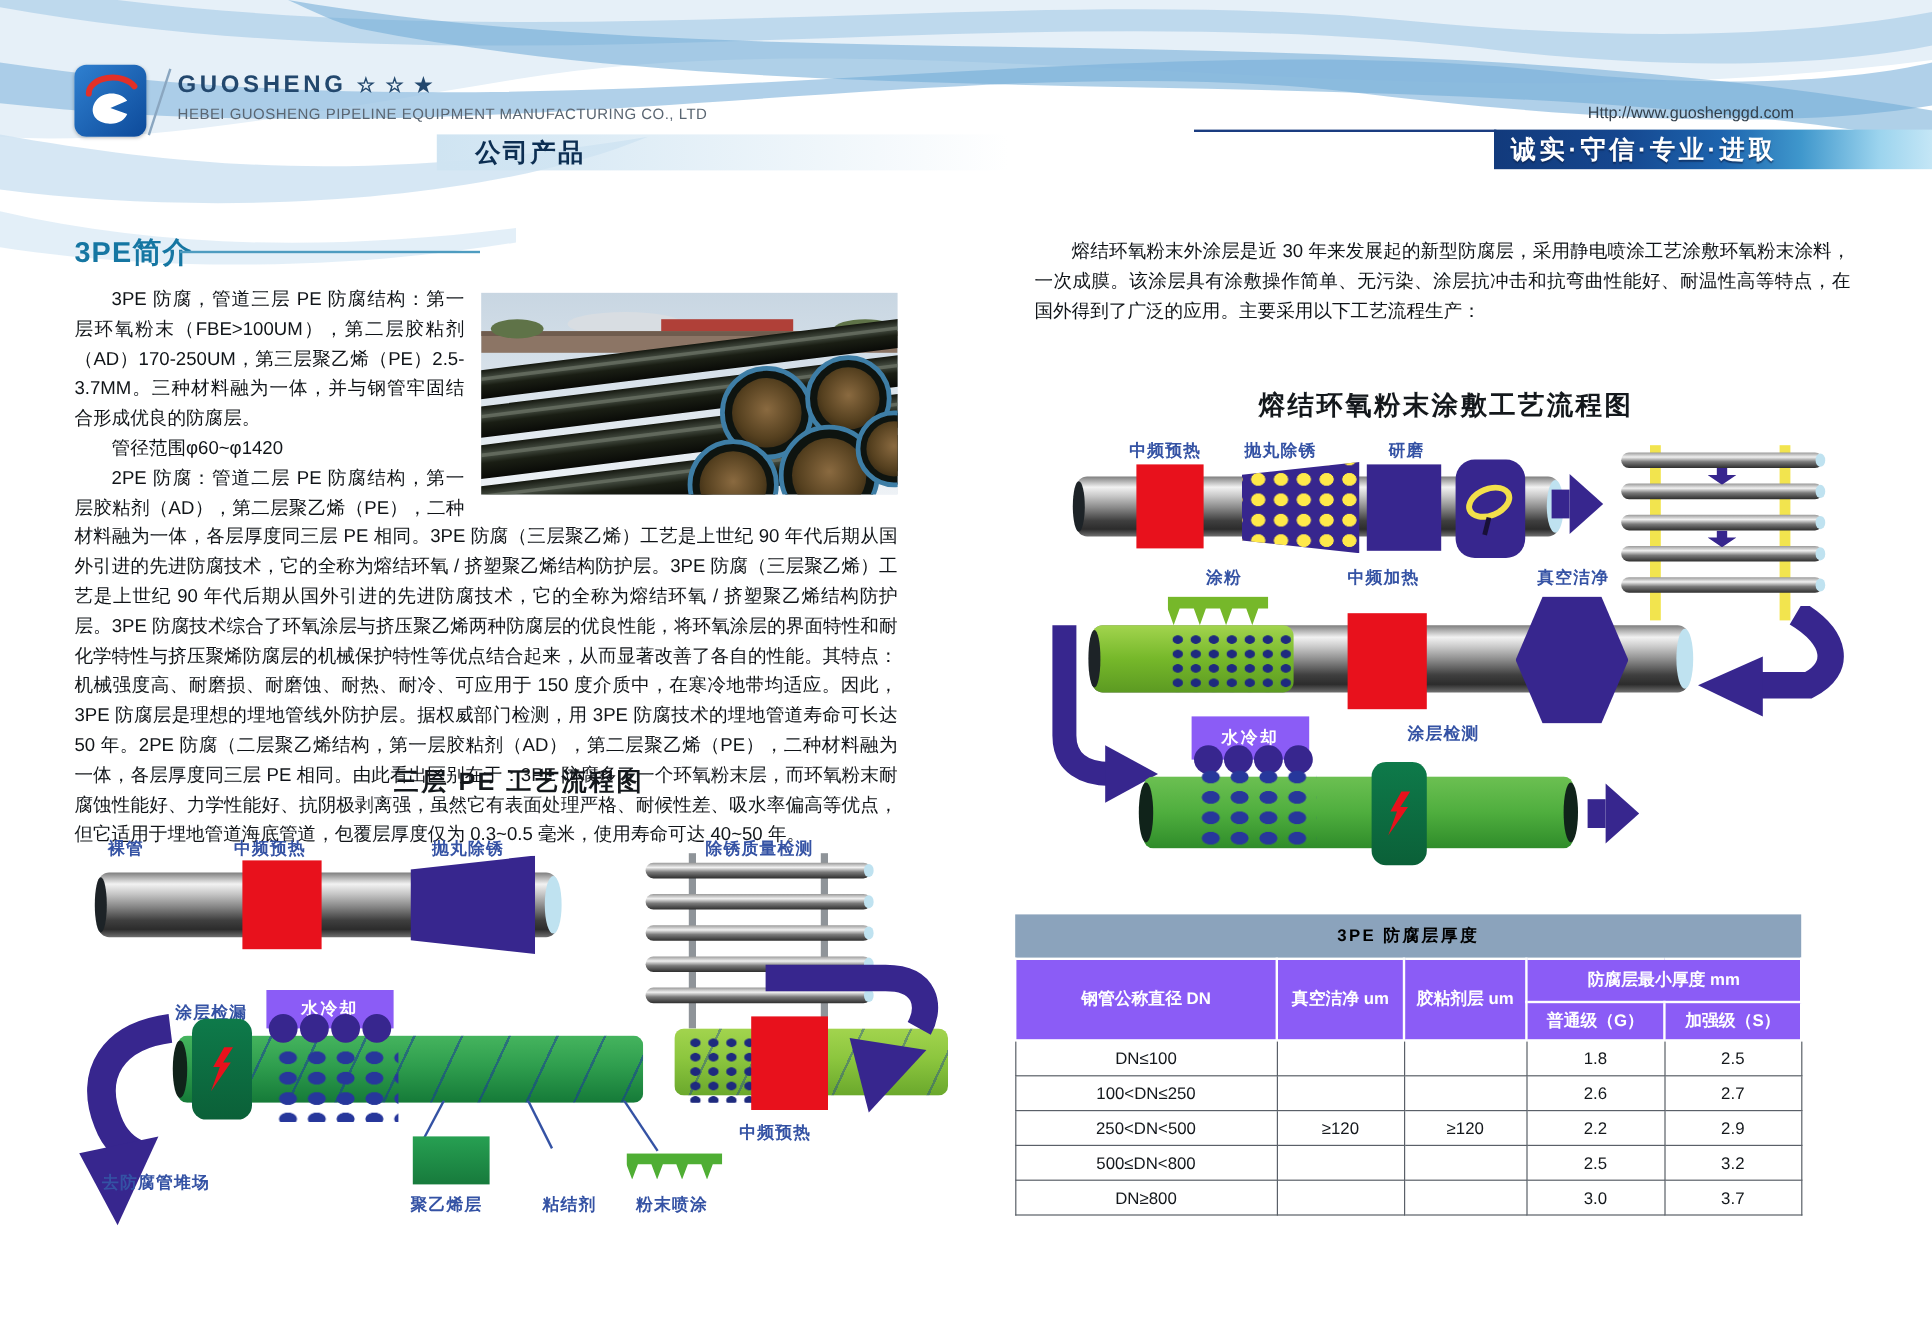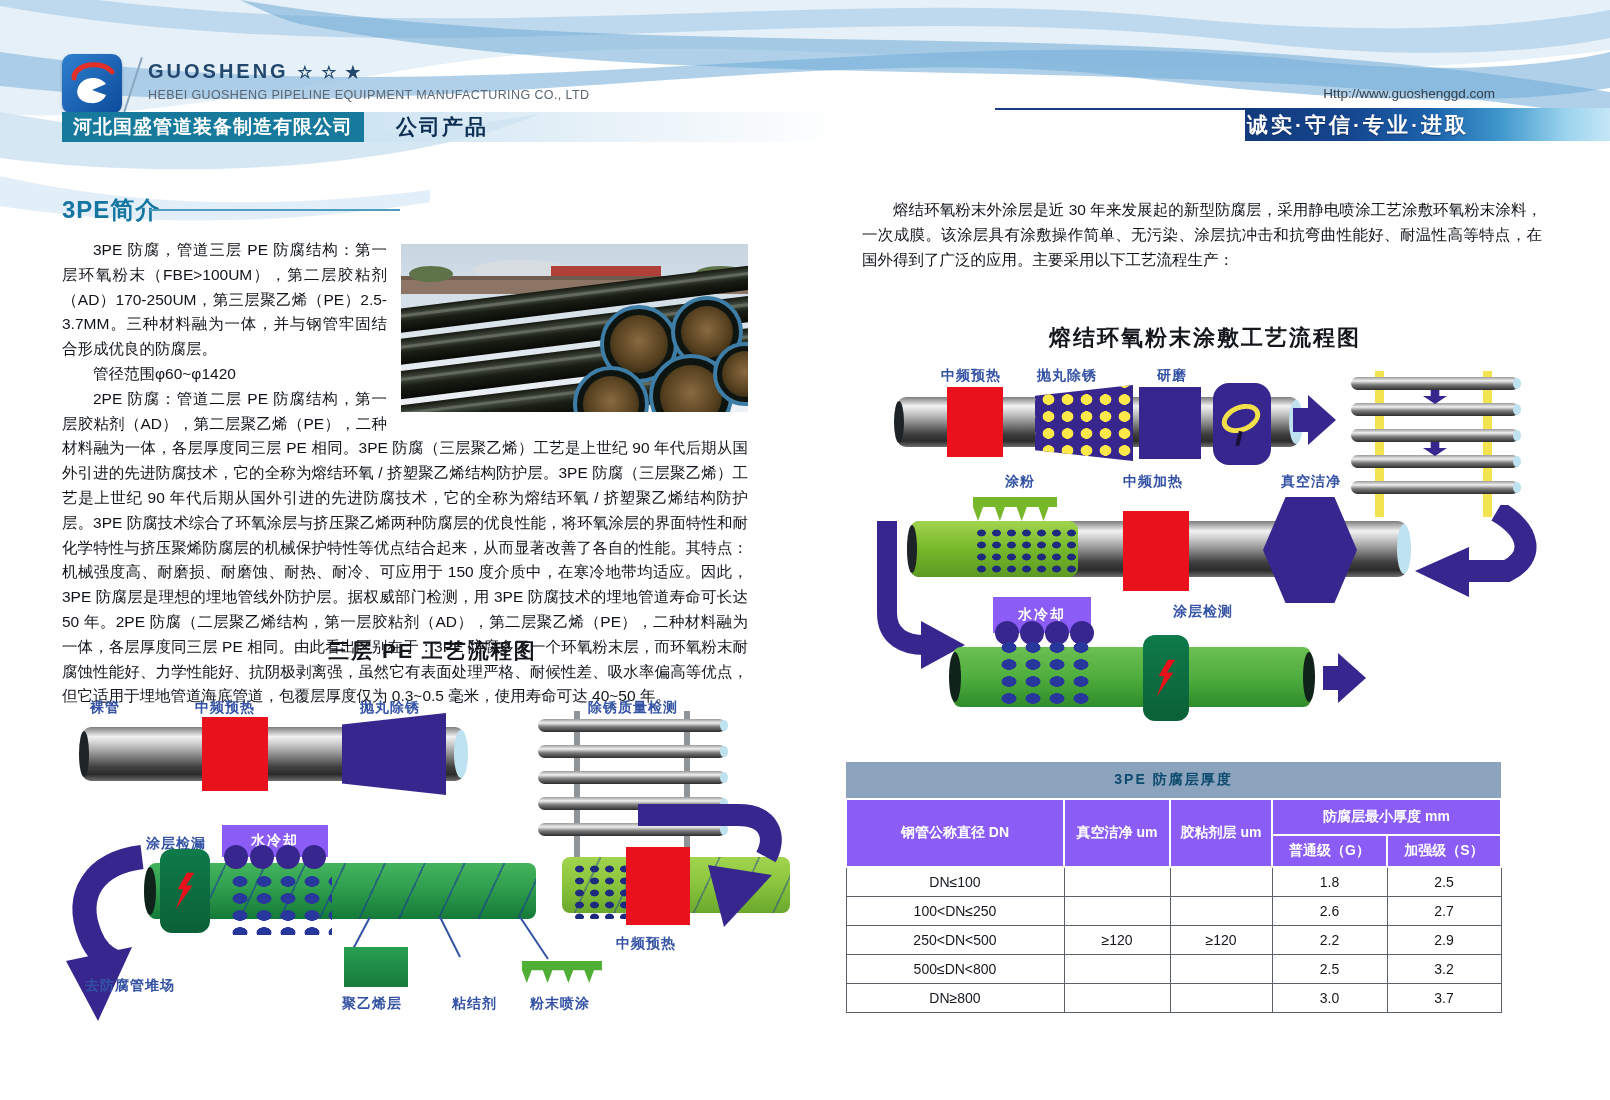--- a/index.html
+++ b/index.html
@@ -17,21 +17,21 @@
   .teal-band{left:62px;top:112px;width:302px;height:30px;background:#17799c;z-index:3;
              color:#fff;font-weight:bold;font-size:19px;display:flex;align-items:center;justify-content:center;letter-spacing:1px;}
   .prod-band{left:364px;top:112px;width:560px;height:30px;z-index:2;
              background:linear-gradient(90deg,#cfe4f2 0%,rgba(207,228,242,0) 85%);}
   .prod-label{left:396px;top:112px;height:30px;z-index:3;display:flex;align-items:center;
               font-weight:bold;font-size:21px;color:#0c2e52;letter-spacing:2px;}
   .url-line{left:1140px;top:86px;width:355px;text-align:right;z-index:3;font-size:13.5px;color:#33404c;}
   .rule-left-of-banner{left:995px;top:108px;width:252px;height:2px;background:#1a3c80;z-index:3;}
   .slogan-band{left:1245px;top:108px;width:365px;height:33px;z-index:3;
                background:linear-gradient(90deg,#123a7c 0%,#15468e 28%,#1d64ae 52%,#3f97cc 70%,#9cd4ee 88%,#c4e6f6 100%);
-               display:flex;align-items:center;padding-left:2px;box-sizing:border-box;}
+               display:flex;align-items:center;padding-left:14px;box-sizing:border-box;}
   .slogan-text{font-weight:bold;font-size:21px;color:#fff;letter-spacing:3px;
                text-shadow:0 1px 1px rgba(10,30,70,.6);}
   
   .sec-title{left:62px;top:194px;z-index:2;font-weight:bold;font-size:24px;color:#1576a2;letter-spacing:1px;}
   .sec-rule{left:150px;top:209px;width:250px;height:2px;background:#4e9cc0;z-index:2;}
   .body-text{left:62px;top:238px;width:686px;z-index:2;font-size:15.5px;line-height:1.6;
              text-align:justify;color:#101418;}
   .body-text p{margin:0;text-indent:2em;}
   .photo{float:right;width:347px;height:168px;margin:6px 0 10px 14px;background:#dfe7ee;}
   
@@ -71,21 +71,21 @@
   .dnArrow{position:absolute;background:#37268e;
            clip-path:polygon(32% 0,68% 0,68% 42%,100% 42%,50% 100%,0 42%,32% 42%);}
   .vbar{position:absolute;}
   .mag{position:absolute;width:30px;height:17px;border:5px solid #f2e04a;border-radius:50%;transform:rotate(-22deg);}
   .mag-handle{position:absolute;width:4px;height:15px;background:#181038;transform:rotate(14deg);}
   .swatch{position:absolute;background:linear-gradient(180deg,#27a052,#177a3c);}
   
   .tbl-wrap{left:845px;top:762px;width:655px;z-index:2;}
   table.th3pe{width:100%;border-collapse:collapse;table-layout:fixed;}
   table.th3pe th,table.th3pe td{font-size:14px;text-align:center;padding:0;}
-  .t-title{background:#8ba3bc;color:#0c4a6e;font-size:16px;font-weight:bold;height:36px;letter-spacing:2px;border:none;}
+  .t-title{background:#8ba3bc;color:#000000;font-size:16px;font-weight:bold;height:36px;letter-spacing:2px;border:none;}
   .t-head th{background:#8b5cf6;color:#fff;border:2px solid #ffffff;font-weight:bold;font-size:14.5px;height:34px;}
   .t-head2 th{height:30px;}
   tbody.t-body td{background:#fff;border:1.4px solid #5a6068;height:28px;color:#14181c;}
   
   .z2{z-index:2;}
   svg{display:block;}
 </style>
 </head>
 <body>
 
@@ -106,21 +106,20 @@
       <path d="M44,30 C38,22 24,22 18,30 C12,38 16,48 28,49 C36,50 42,46 44,41 L30,36 Z" fill="#ffffff"></path>
     </svg>
   </div>
   <div class="abs logo-slash"></div>
   <div class="abs brand-line">
     <span>GUOSHENG</span>
     <span class="brand-stars">☆ ☆ ★</span>
   </div>
   <div class="abs company-en">HEBEI GUOSHENG PIPELINE EQUIPMENT MANUFACTURING CO., LTD</div>
 
-  <div class="abs teal-band">河北国盛管道装备制造有限公司</div>
   <div class="abs prod-band"></div>
   <div class="abs prod-label">公司产品</div>
 
   <div class="abs url-line">Http://www.guoshenggd.com</div>
   <div class="abs rule-left-of-banner"></div>
   <div class="abs slogan-band">
     <span class="slogan-text">诚实·守信·专业·进取</span>
   </div>
 
   <div class="abs sec-title">3PE简介</div>

